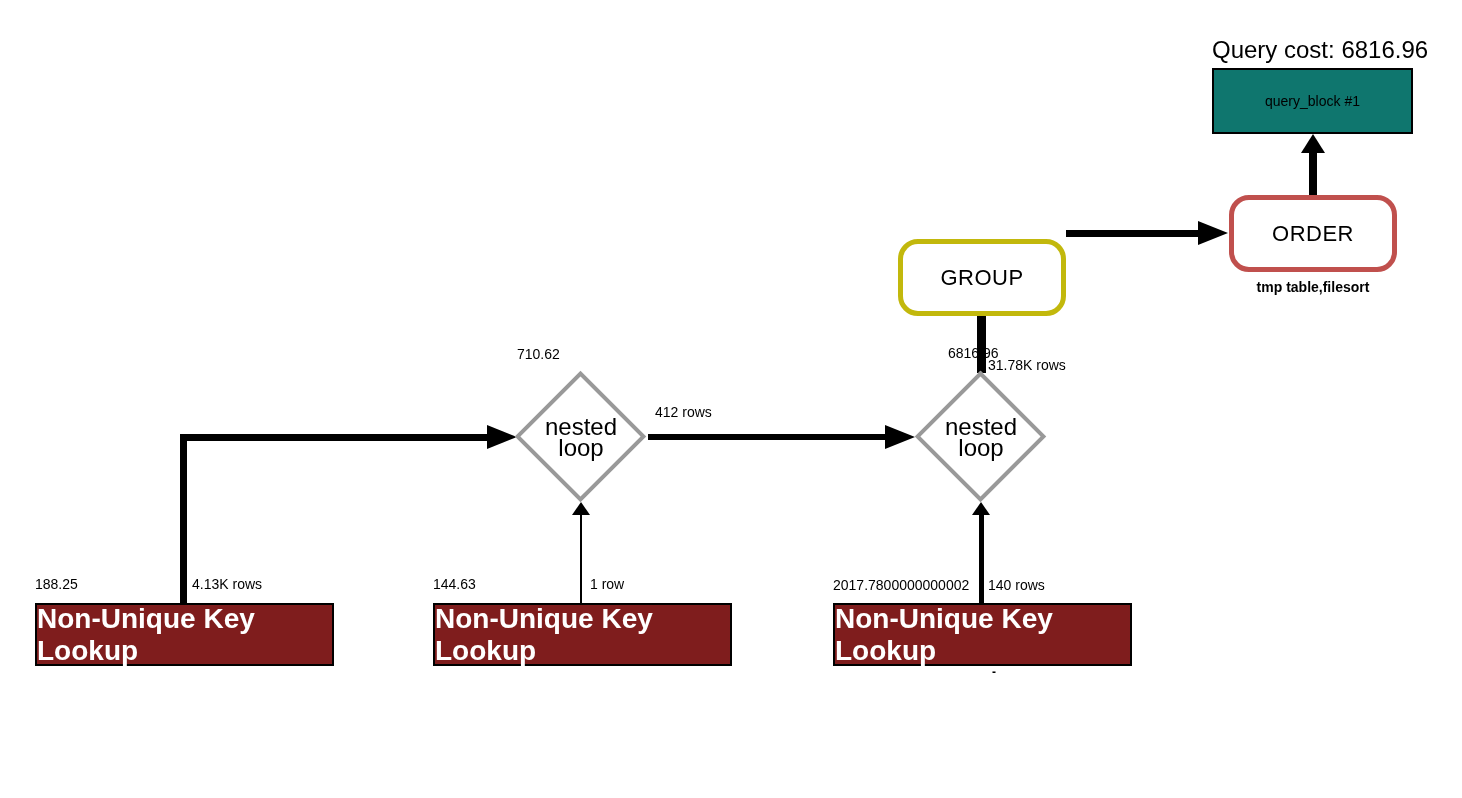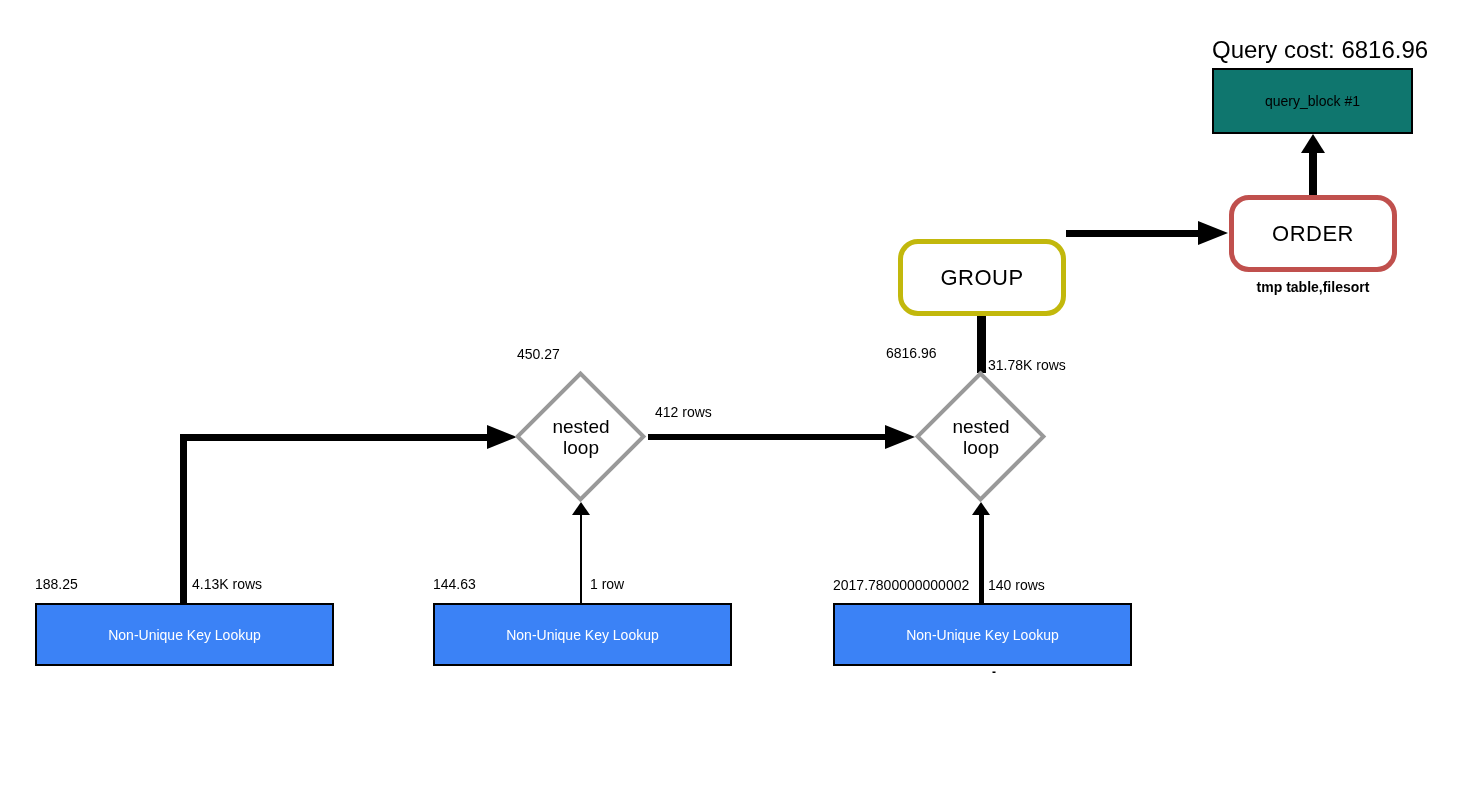--- a/index.html
+++ b/index.html
@@ -7,24 +7,24 @@
     position:relative;width:1462px;height:798px;background:#ffffff;overflow:hidden;
     font-family:"Liberation Sans", sans-serif;color:#000;
   }
   .lbl{position:absolute;font-size:14px;line-height:17px;white-space:nowrap;color:#000;}
   .lbl.bold{font-weight:bold;}
   .node{position:absolute;box-sizing:border-box;display:flex;align-items:center;justify-content:center;}
   .qblock{background:#0f766e;border:2px solid #000;font-size:14px;}
   .rounded{background:#fff;border-radius:20px;font-size:22px;letter-spacing:.5px;}
   .order-b{border:5px solid #c0504d;}
   .group-b{border:5px solid #c2b80c;margin-top:44px;}
-  .tbl{background:#3b82f6;border:2px solid #000;color:#fff;font-weight:normal;font-size:14px;}
+  .tbl{background:#7f1d1d;border:2px solid #000;color:#fff;font-weight:bold;font-size:28px;}
   .diamond{position:absolute;box-sizing:border-box;width:93px;height:93px;background:#fff;
     border:4px solid #999999;transform:rotate(45deg);}
-  .diamond-label{position:absolute;width:120px;text-align:center;font-size:19px;line-height:21px;}
+  .diamond-label{position:absolute;width:120px;text-align:center;font-size:24px;line-height:21px;}
   .seg{position:absolute;background:#000;}
   .ah{position:absolute;width:0;height:0;}
   .ah-up{border-left:12px solid transparent;border-right:12px solid transparent;border-bottom:19px solid #000;}
   .ah-up-sm{border-left:9px solid transparent;border-right:9px solid transparent;border-bottom:13px solid #000;}
   .ah-right{border-top:12px solid transparent;border-bottom:12px solid transparent;border-left:30px solid #000;}
   .stray{position:absolute;font-size:12px;font-weight:bold;line-height:6px;}
 </style>
 </head>
 <body>
 
@@ -79,29 +79,29 @@
 
   <div class="node rounded group-b" style="left:898px;top:195px;width:168px;height:77px;">
     <span>GROUP</span>
   </div>
 
   <div class="diamond" style="left:534px;top:390px;"></div>
   <div class="diamond-label" style="left:521px;top:416px;">
     <span>nested</span><br>
     <span>loop</span>
   </div>
-  <div class="lbl" style="left:517px;top:346px;">450.27</div>
+  <div class="lbl" style="left:517px;top:346px;">710.62</div>
   <div class="lbl" style="left:655px;top:404px;">412 rows</div>
 
   <div class="diamond" style="left:934px;top:390px;"></div>
   <div class="diamond-label" style="left:921px;top:416px;">
     <span>nested</span><br>
     <span>loop</span>
   </div>
-  <div class="lbl" style="left:886px;top:345px;">6816.96</div>
+  <div class="lbl" style="left:948px;top:345px;">6816.96</div>
   <div class="lbl" style="left:988px;top:357px;">31.78K rows</div>
 
   <div class="node tbl" style="left:35px;top:603px;width:299px;height:63px;">
     <span>Non-Unique Key Lookup</span>
   </div>
   <div class="lbl" style="left:35px;top:576px;">188.25</div>
   <div class="lbl" style="left:192px;top:576px;">4.13K rows</div>
 
   <div class="node tbl" style="left:433px;top:603px;width:299px;height:63px;">
     <span>Non-Unique Key Lookup</span>

